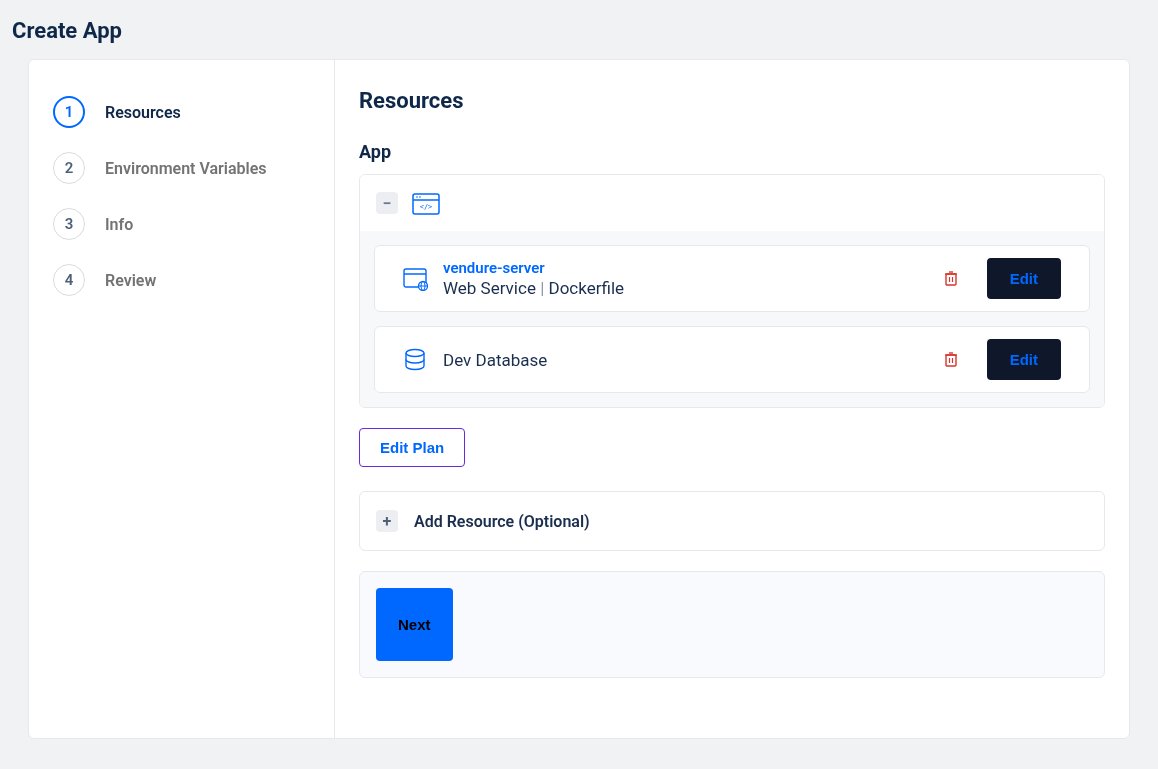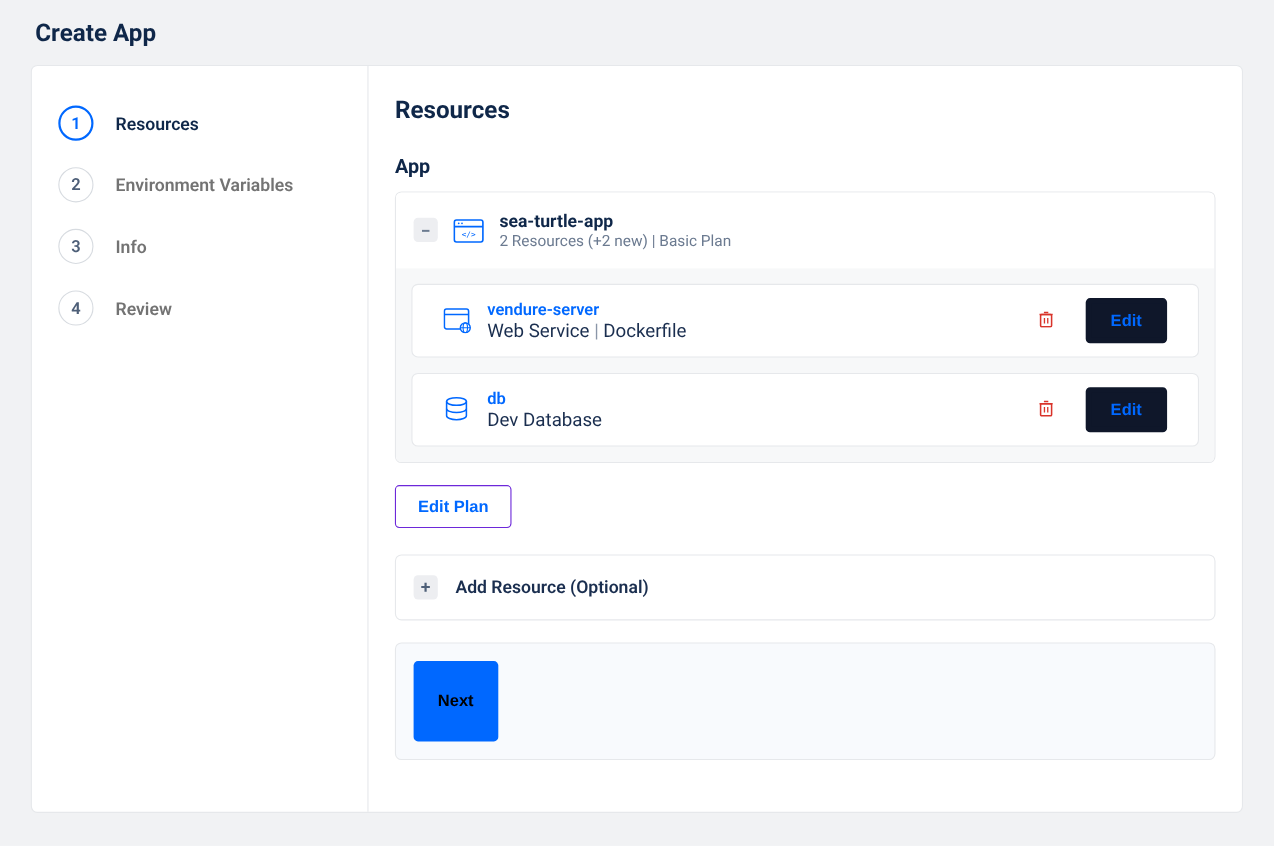--- a/index.html
+++ b/index.html
@@ -8,21 +8,21 @@
       padding: 0;
     }
     body {
       font-family: -apple-system, BlinkMacSystemFont, "Segoe UI", Roboto, Helvetica, Arial, sans-serif;
       background: #f1f2f4;
       color: #1a2e4f;
       width: 1158px;
       height: 769px;
     }
     .page-header {
-      padding: 18px 32px 16px;
+      padding: 18px 12px 16px;
     }
     .page-title {
       font-size: 22px;
       font-weight: 700;
       color: #0f2749;
     }
     .card {
       background: #fff;
       border: 1px solid #e6e8eb;
       border-radius: 6px;
@@ -290,24 +290,20 @@
         </div>
         <div class="app-icon-box">
           <svg viewBox="0 0 28 24" width="28" height="24">
             <rect x="1" y="3" width="26" height="20" rx="2" fill="none" stroke="#0068ff" stroke-width="1.5"></rect>
             <line x1="1" y1="9" x2="27" y2="9" stroke="#0068ff" stroke-width="1.5"></line>
             <circle cx="5" cy="6" r="0.8" fill="#0068ff"></circle>
             <circle cx="8" cy="6" r="0.8" fill="#0068ff"></circle>
             <text x="14" y="18" font-size="7" text-anchor="middle" fill="#0068ff" font-family="monospace">&lt;/&gt;</text>
           </svg>
         </div>
-        <div class="app-info">
-          <div class="app-name">sea-turtle-app</div>
-          <div class="app-meta">2 Resources (+2 new) | Basic Plan</div>
-        </div>
       </div>
 
       <div class="resources-list">
 
         <div class="resource-card">
           <div class="res-icon">
             <svg viewBox="0 0 26 24" width="26" height="24">
               <rect x="1" y="2" width="22" height="18" rx="2" fill="none" stroke="#0068ff" stroke-width="1.4"></rect>
               <line x1="1" y1="7" x2="23" y2="7" stroke="#0068ff" stroke-width="1.4"></line>
               <circle cx="20" cy="19" r="4.5" fill="#fff" stroke="#0068ff" stroke-width="1.3"></circle>
@@ -337,21 +333,20 @@
 
         <div class="resource-card">
           <div class="res-icon">
             <svg viewBox="0 0 26 24" width="26" height="24">
               <ellipse cx="12" cy="5" rx="9" ry="3.5" fill="none" stroke="#0068ff" stroke-width="1.4"></ellipse>
               <path d="M3 5 V18 a9 3.5 0 0 0 18 0 V5" fill="none" stroke="#0068ff" stroke-width="1.4"></path>
               <path d="M3 11.5 a9 3.5 0 0 0 18 0" fill="none" stroke="#0068ff" stroke-width="1.4"></path>
             </svg>
           </div>
           <div class="res-info">
-            <div class="res-name">db</div>
             <div class="res-meta">
               <span>Dev Database</span>
             </div>
           </div>
           <div class="delete-btn">
             <svg viewBox="0 0 16 16" width="16" height="16">
               <rect x="3" y="4" width="10" height="11" rx="1" fill="none" stroke="#d9342b" stroke-width="1.4"></rect>
               <line x1="2" y1="4" x2="14" y2="4" stroke="#d9342b" stroke-width="1.4"></line>
               <line x1="6" y1="2" x2="10" y2="2" stroke="#d9342b" stroke-width="1.4"></line>
               <line x1="6.5" y1="7" x2="6.5" y2="12" stroke="#d9342b" stroke-width="1.2"></line>

